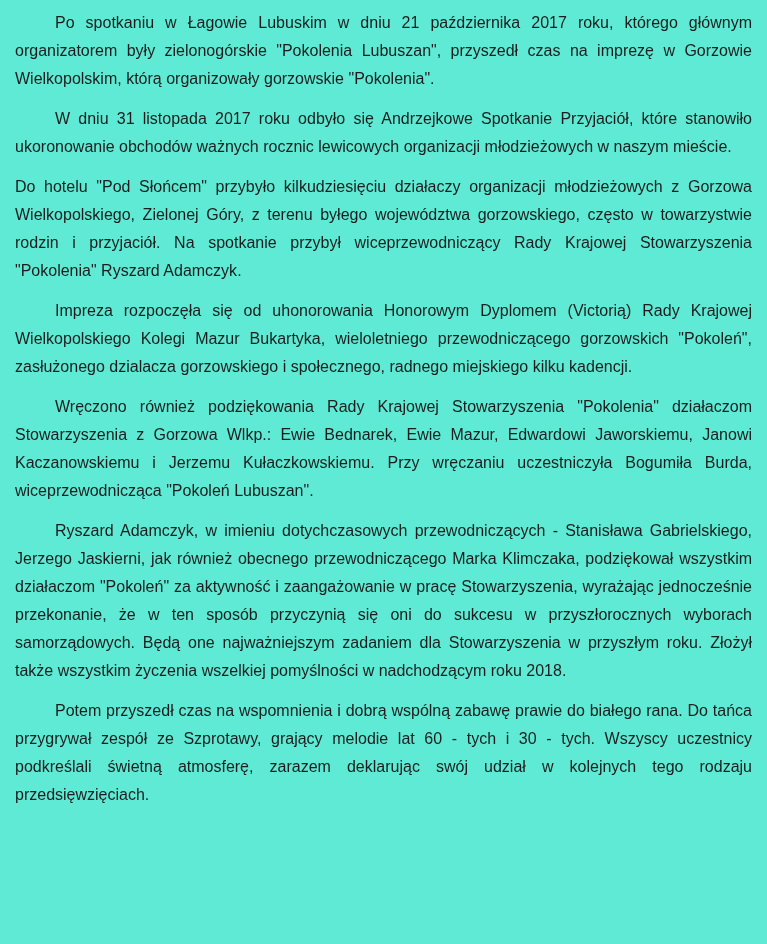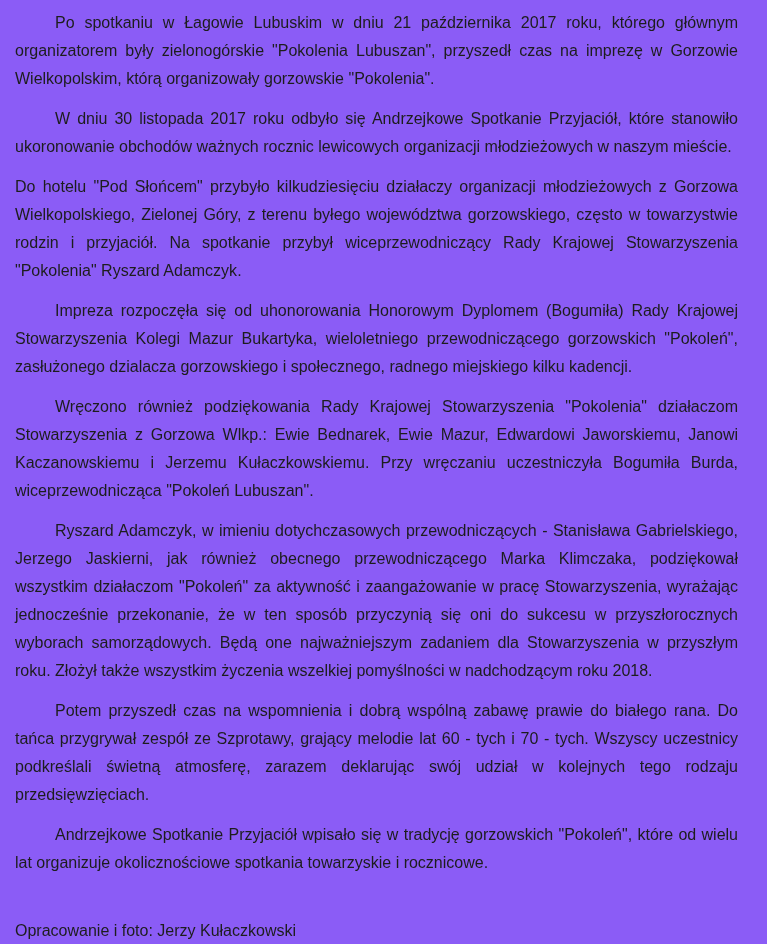--- a/index.html
+++ b/index.html
@@ -4,22 +4,22 @@
 <style>
   html, body {
     margin: 0;
     padding: 0;
     background: #ffffff;
   }
   .page {
     width: 767px;
     height: 944px;
     box-sizing: border-box;
-    padding: 9px 29px 0 15px;
-    background: #8b5cf6;
+    padding: 9px 15px 0 15px;
+    background: #5eead4;
     color: #1d1d1d;
     font-family: "Liberation Sans", sans-serif;
     font-size: 16px;
     line-height: 28px;
     overflow: hidden;
   }
   .para {
     margin: 0 0 12px 0;
     text-align: justify;
   }
@@ -32,21 +32,19 @@
   .credit {
     margin-top: 40px;
     text-align: left;
   }
 </style>
 </head>
 <body>
 
 <div class="page">
   <p class="para indent"><span>Po spotkaniu w Łagowie Lubuskim w dniu 21 października 2017 roku, którego głównym organizatorem były zielonogórskie "Pokolenia Lubuszan", przyszedł czas na imprezę w Gorzowie Wielkopolskim, którą organizowały gorzowskie "Pokolenia".</span></p>
-  <p class="para indent"><span>W dniu 30 listopada 2017 roku odbyło się Andrzejkowe Spotkanie Przyjaciół, które stanowiło ukoronowanie obchodów ważnych rocznic lewicowych organizacji młodzieżowych w naszym mieście.</span></p>
+  <p class="para indent"><span>W dniu 31 listopada 2017 roku odbyło się Andrzejkowe Spotkanie Przyjaciół, które stanowiło ukoronowanie obchodów ważnych rocznic lewicowych organizacji młodzieżowych w naszym mieście.</span></p>
   <p class="para"><span>Do hotelu "Pod Słońcem" przybyło kilkudziesięciu działaczy organizacji młodzieżowych z Gorzowa Wielkopolskiego, Zielonej Góry, z terenu byłego województwa gorzowskiego, często w towarzystwie rodzin i przyjaciół. Na spotkanie przybył wiceprzewodniczący Rady Krajowej Stowarzyszenia "Pokolenia" </span><span class="bold">Ryszard Adamczyk</span><span>.</span></p>
-  <p class="para indent"><span>Impreza rozpoczęła się od uhonorowania Honorowym Dyplomem (Bogumiła) Rady Krajowej Stowarzyszenia Kolegi </span><span class="bold">Mazur Bukartyka</span><span>, wieloletniego przewodniczącego gorzowskich "Pokoleń", zasłużonego dzialacza gorzowskiego i społecznego, radnego miejskiego kilku kadencji.</span></p>
+  <p class="para indent"><span>Impreza rozpoczęła się od uhonorowania Honorowym Dyplomem (Victorią) Rady Krajowej Wielkopolskiego Kolegi </span><span class="bold">Mazur Bukartyka</span><span>, wieloletniego przewodniczącego gorzowskich "Pokoleń", zasłużonego dzialacza gorzowskiego i społecznego, radnego miejskiego kilku kadencji.</span></p>
   <p class="para indent"><span>Wręczono również podziękowania Rady Krajowej Stowarzyszenia "Pokolenia" działaczom Stowarzyszenia z Gorzowa Wlkp.: </span><span class="bold">Ewie Bednarek, Ewie Mazur, Edwardowi Jaworskiemu, Janowi Kaczanowskiemu i Jerzemu Kułaczkowskiemu</span><span>. Przy wręczaniu uczestniczyła </span><span class="bold">Bogumiła Burda</span><span>, wiceprzewodnicząca "Pokoleń Lubuszan".</span></p>
   <p class="para indent"><span class="bold">Ryszard Adamczyk,</span><span> w imieniu dotychczasowych przewodniczących - </span><span class="bold">Stanisława Gabrielskiego, Jerzego Jaskierni,</span><span> jak również obecnego przewodniczącego </span><span class="bold">Marka Klimczaka</span><span>, podziękował wszystkim działaczom "Pokoleń" za aktywność  i zaangażowanie w pracę Stowarzyszenia, wyrażając jednocześnie przekonanie, że w ten sposób przyczynią się oni do sukcesu w przyszłorocznych wyborach samorządowych. Będą one najważniejszym zadaniem dla Stowarzyszenia w przyszłym roku. Złożył także wszystkim życzenia wszelkiej pomyślności w nadchodzącym roku 2018.</span></p>
-  <p class="para indent"><span>Potem przyszedł czas na wspomnienia i dobrą wspólną zabawę prawie do białego rana. Do tańca przygrywał zespół ze Szprotawy, grający melodie lat 60 - tych i 70 - tych. Wszyscy uczestnicy podkreślali świetną atmosferę, zarazem deklarując swój udział w kolejnych tego rodzaju przedsięwzięciach.</span></p>
-  <p class="para indent"><span>Andrzejkowe Spotkanie Przyjaciół wpisało się w tradycję gorzowskich "Pokoleń", które od wielu lat organizuje okolicznościowe spotkania towarzyskie i rocznicowe.</span></p>
-  <p class="para credit">Opracowanie i foto: Jerzy Kułaczkowski</p>
+  <p class="para indent"><span>Potem przyszedł czas na wspomnienia i dobrą wspólną zabawę prawie do białego rana. Do tańca przygrywał zespół ze Szprotawy, grający melodie lat 60 - tych i 30 - tych. Wszyscy uczestnicy podkreślali świetną atmosferę, zarazem deklarując swój udział w kolejnych tego rodzaju przedsięwzięciach.</span></p>
 </div>
 
 </body></html>

